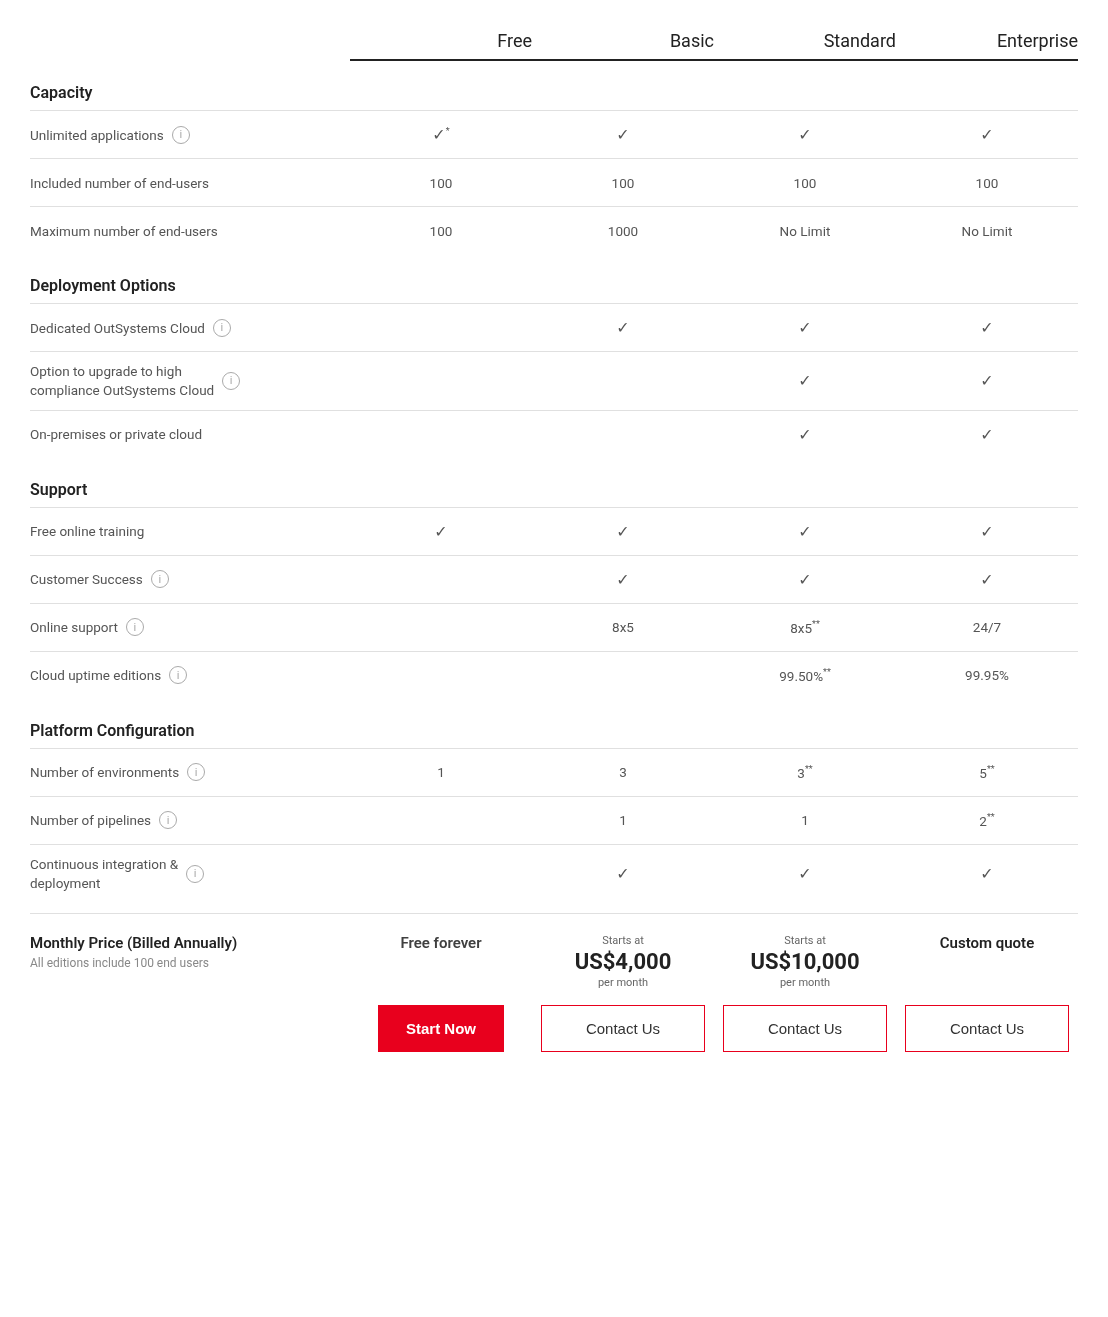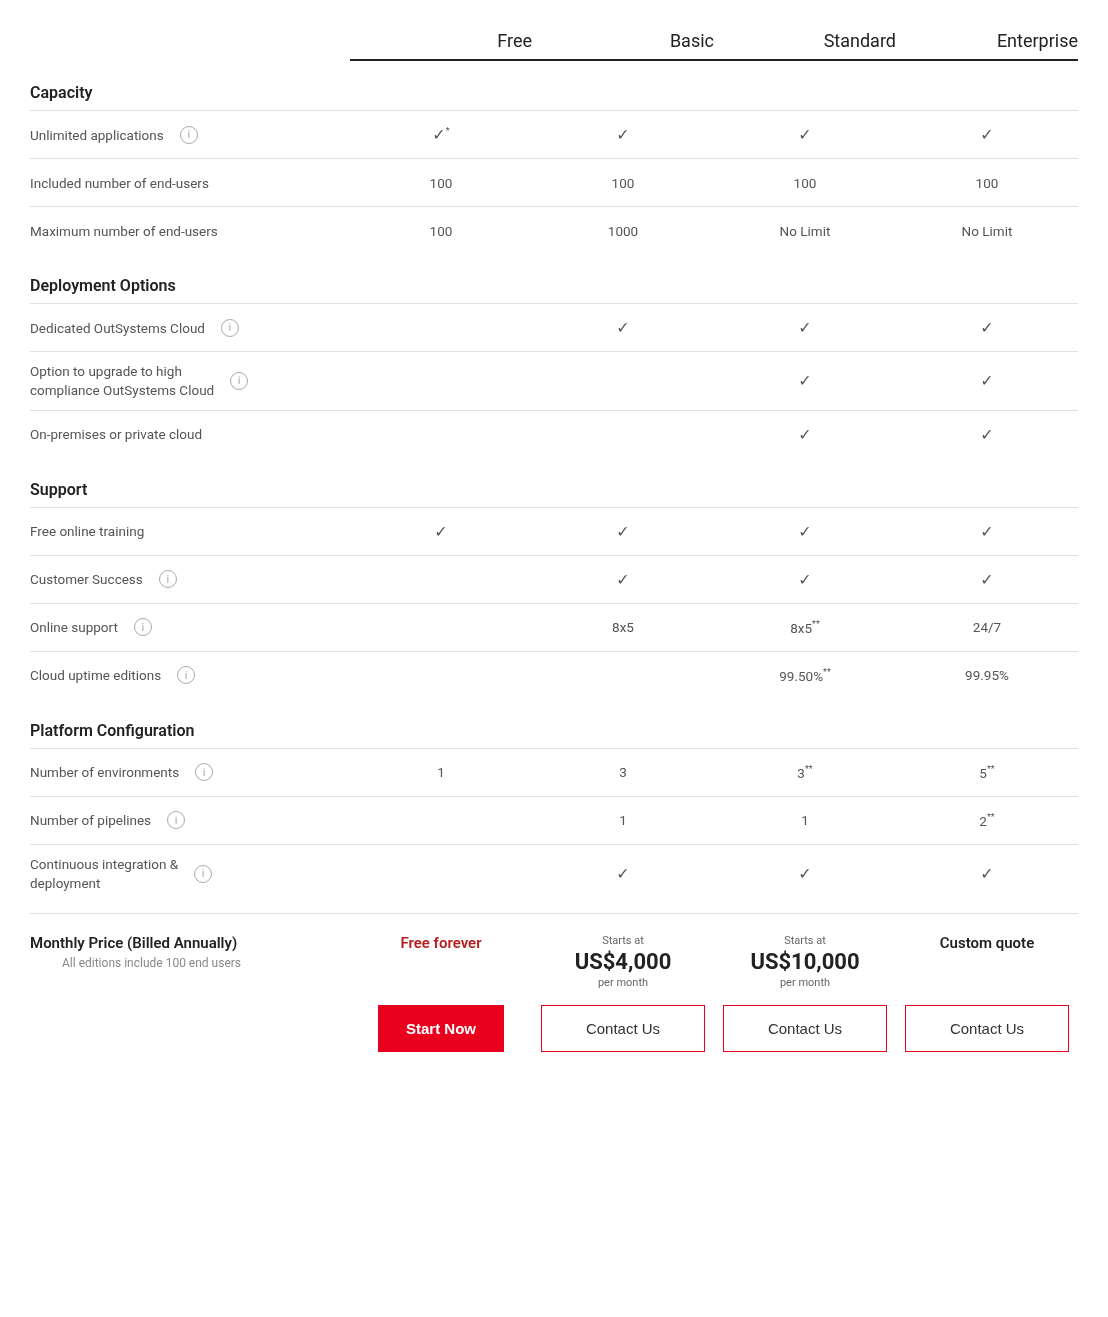--- a/index.html
+++ b/index.html
@@ -43,21 +43,21 @@
     .feature-row {
       display: grid;
       grid-template-columns: 320px 1fr 1fr 1fr 1fr;
       border-top: 1px solid #e0e0e0;
       min-height: 48px;
       align-items: center;
     }
     .feature-label {
       display: flex;
       align-items: center;
-      gap: 16px;
+      gap: 8px;
       color: #555;
       font-size: 13.5px;
       padding: 10px 0;
     }
     .feature-label span.multi-line {
       line-height: 1.4;
     }
     .info-icon {
       width: 18px;
       height: 18px;
@@ -100,33 +100,32 @@
       gap: 4px;
     }
     .monthly-price-title {
       font-size: 15px;
       font-weight: 600;
       color: #222;
     }
     .monthly-price-subtitle {
       font-size: 12px;
       color: #888;
-      margin-left: 32px;
     }
     .price-cell {
       text-align: center;
       display: flex;
       flex-direction: column;
       align-items: center;
       gap: 2px;
     }
     .price-free {
       font-size: 15px;
       font-weight: 600;
-      color: #b91c1c;
+      color: #404040;
     }
     .price-starts-at {
       font-size: 11px;
       color: #666;
     }
     .price-amount {
       font-size: 22px;
       font-weight: 700;
       color: #222;
     }

